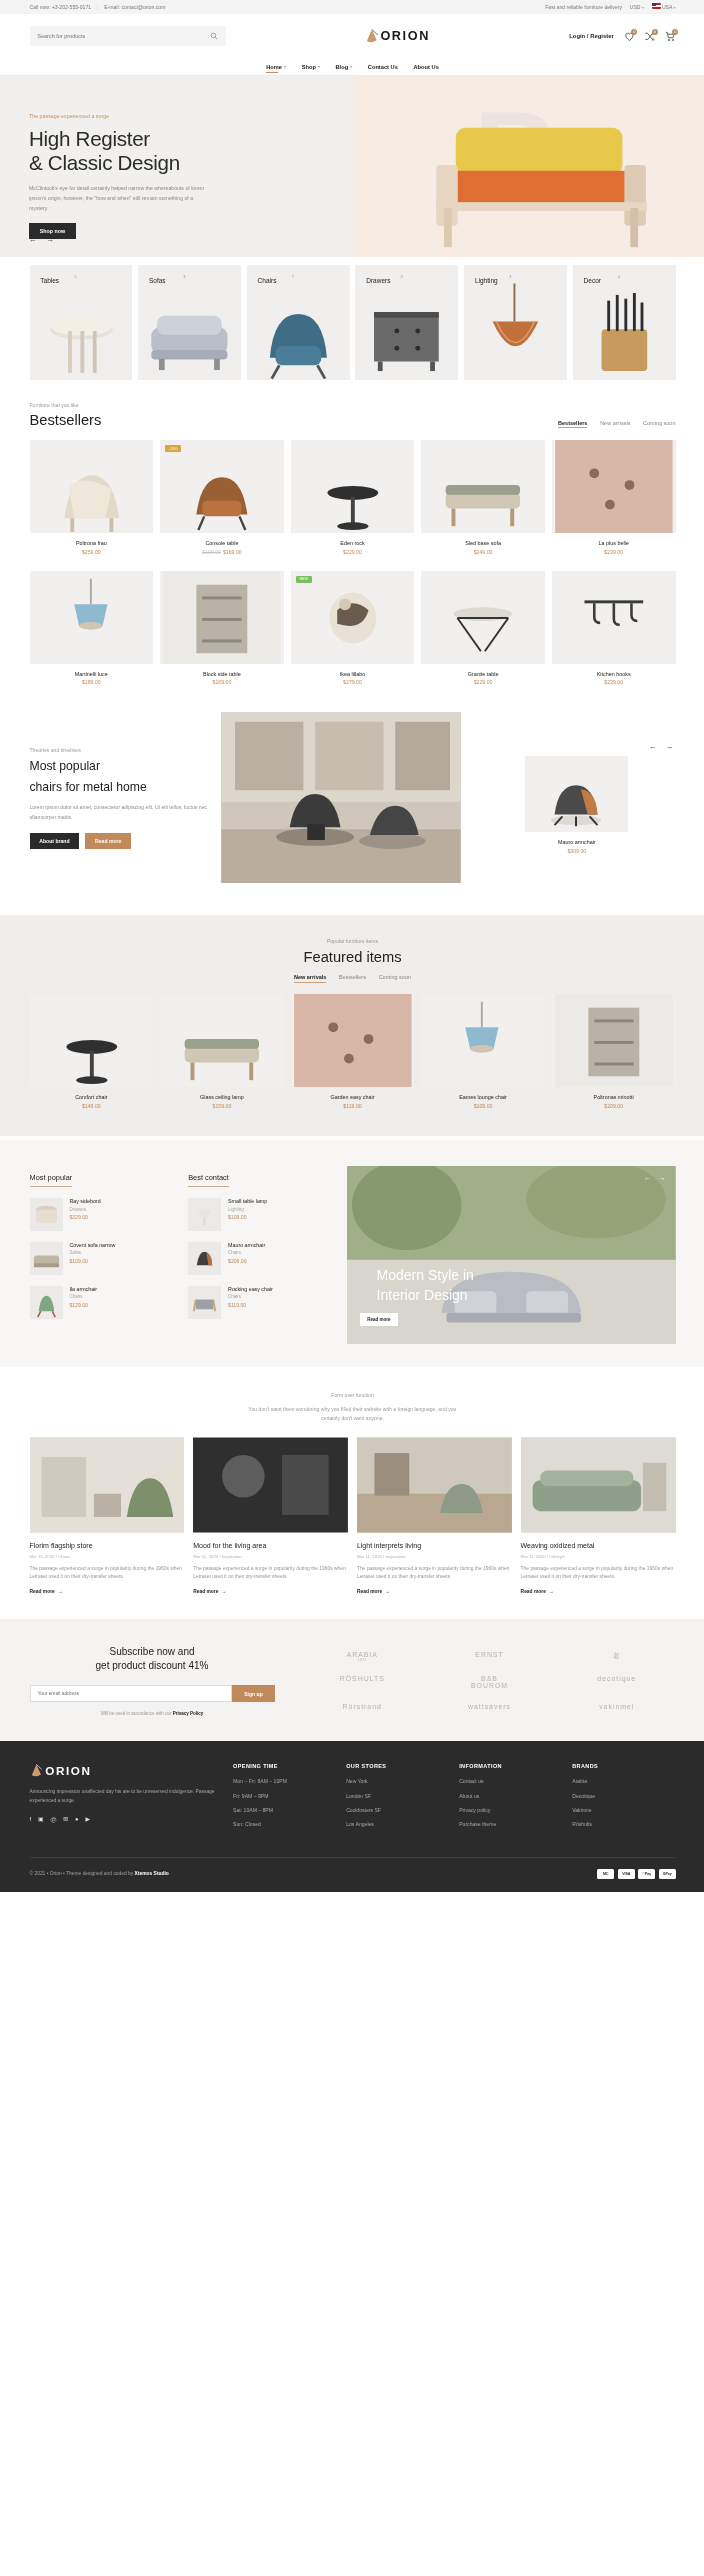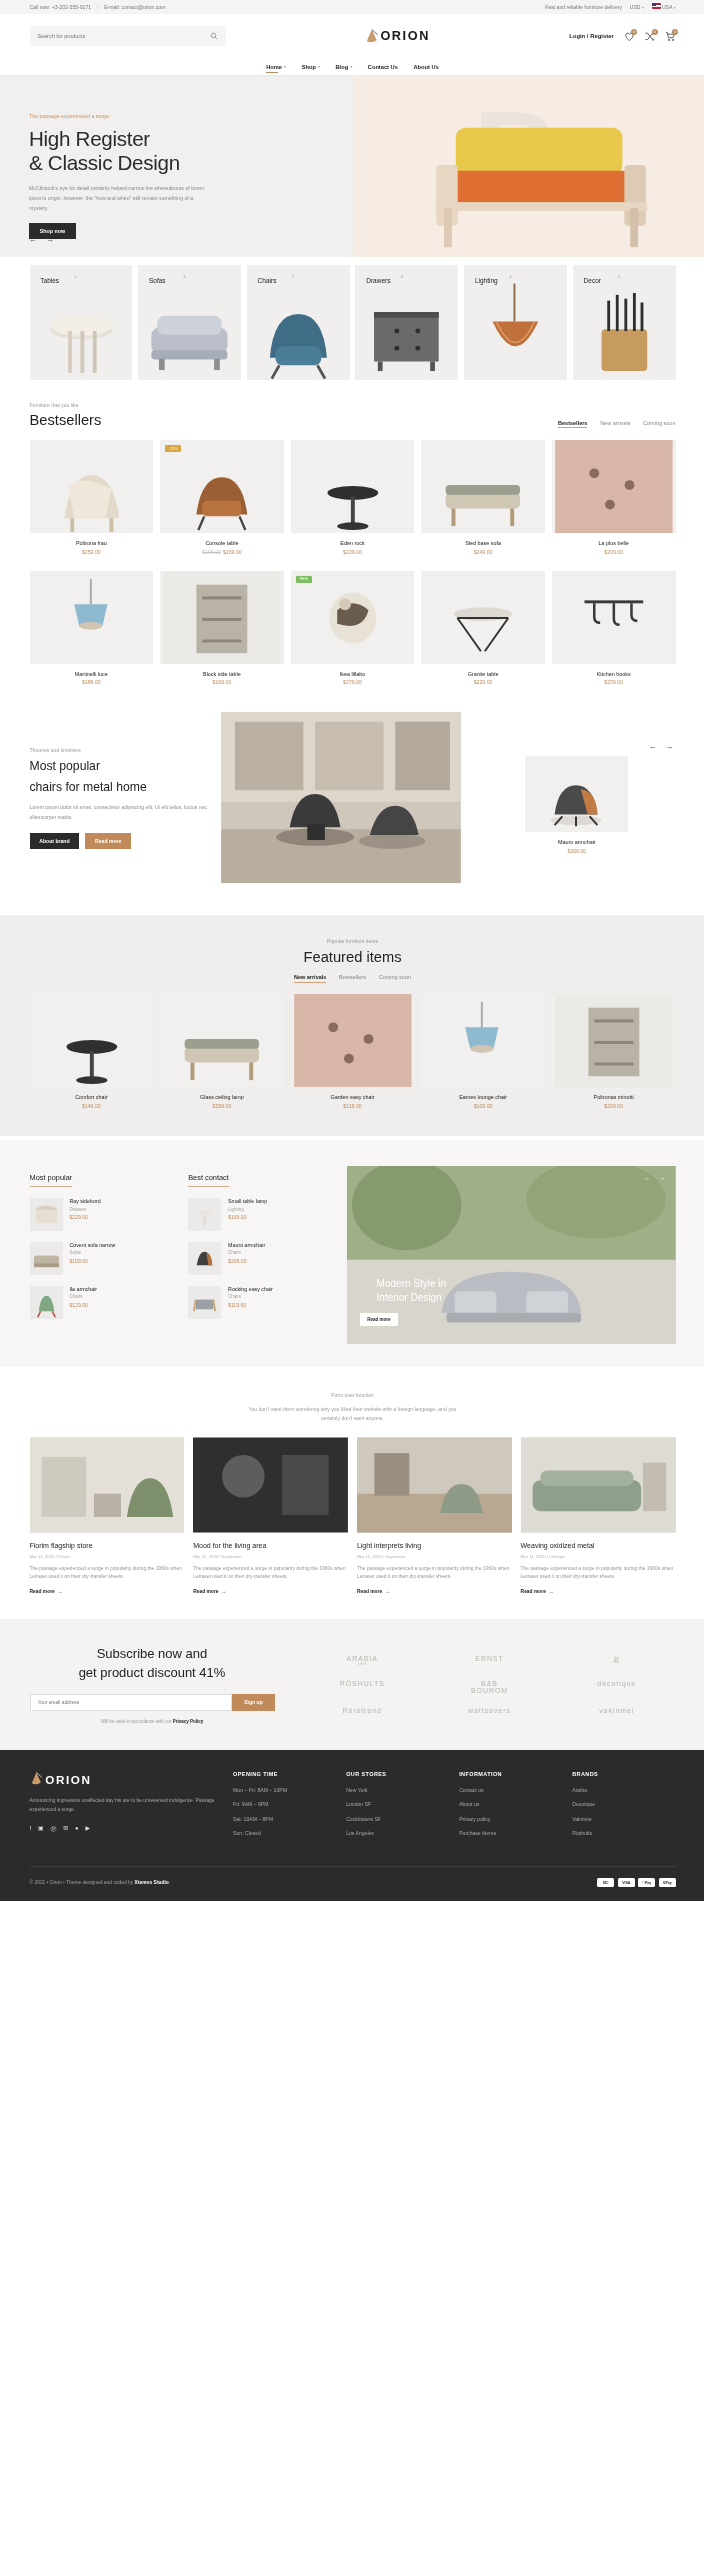--- a/index.html
+++ b/index.html
@@ -104,42 +104,42 @@
   .lists { display:flex; gap:13.7px; }
   .lcol { width:145px; }
   .lhead { font-size:7.4px; color:#222; padding-bottom:4.9px; border-bottom:1.2px solid #ceae8e; display:inline-block; }
   .litem { display:flex; gap:6.9px; margin-top:10.8px; align-items:flex-start; }
   .lthumb { width:33px; height:33px; background:#eceae8; flex-shrink:0; position:relative; overflow:hidden; }
   .lname { font-size:5.3px; color:#222; }
   .lcat { font-size:4.5px; color:#a5a5a5; margin-top:2.4px; }
   .lprice { font-size:5.1px; color:#c08a5a; margin-top:2.4px; }
   .lbanner { flex:1; background:#dfdcd8; position:relative; overflow:hidden; min-height:178px; }
   .lb-txt { position:absolute; left:12.7px; bottom:17.6px; color:#fff; z-index:3; }
-  .lb-h { font-size:10px; line-height:1.4;padding-left:17px; }
+  .lb-h { font-size:14px; line-height:1.4;padding-left:17px; }
   .lb-btn { display:inline-block; background:#fff; color:#222; font-size:4.5px; font-weight:bold; padding:3.9px 7.8px; margin-top:7.8px; }
   .lb-arrows { position:absolute; right:9.8px; top:8.8px; display:flex; gap:7.8px; color:#fff; font-size:6.9px; z-index:3; }
 
   
   .arts-head { text-align:center; padding:25.4px 0 13.7px; }
   .arts-eyebrow { font-size:5.1px; color:#999; }
   .arts-title { font-size:13.7px; color:#222; margin-top:4.9px; }
   .arts-sub { font-size:5.1px; color:#9a9a9a; line-height:1.8; margin:6.9px auto 0; width:225px; }
   .arts { display:flex; gap:8.8px; }
   .art { flex:1; }
   .art-img { height:96px; background:#e9e7e4; overflow:hidden; position:relative; }
   .art-h { font-size:7px; color:#222; margin-top:8.8px; }
   .art-meta { font-size:4.3px; color:#b0b0b0; margin-top:4.9px; }
   .art-p { font-size:4.9px; color:#969696; line-height:1.75; margin-top:5.9px; }
   .art-more { font-size:4.9px; font-weight:bold; color:#222; margin-top:6.9px; display:flex; align-items:center; gap:2.9px; }
 
   
   .nl-band { background:#f4f3f1; margin-top:25.4px; padding:25.4px 0; }
   .nl { display:flex; align-items:center; justify-content:space-between; }
   .nl-left { width:245px; text-align:center; }
-  .nl-h { font-size:13px; line-height:1.45; color:#222; }
+  .nl-h { font-size:10px; line-height:1.45; color:#222; }
   .nl-form { display:flex; margin-top:11.7px; }
   .nl-form input { flex:1; height:16.6px; border:1px solid #ddd; background:#fff; padding:0 6.9px; font-size:4.9px; color:#aaa; outline:none; font-family:inherit; }
   .nl-form button { background:#c08a5a; color:#fff; border:0; font-size:5.1px; font-weight:bold; padding:0 11.7px; height:16.6px; font-family:inherit; }
   .nl-note { font-size:4.5px; color:#9b9b9b; margin-top:8.8px; }
   .nl-note b { color:#222; }
   .brands { flex:1; display:grid; grid-template-columns:repeat(3,1fr); gap:13.7px 9.8px; padding-left:29px; }
   .brand { text-align:center; font-size:6.9px; color:#b5b2ae; letter-spacing:1px; }
   .brand small { display:block; font-size:3.3px; letter-spacing:0.5px; }
 
   

